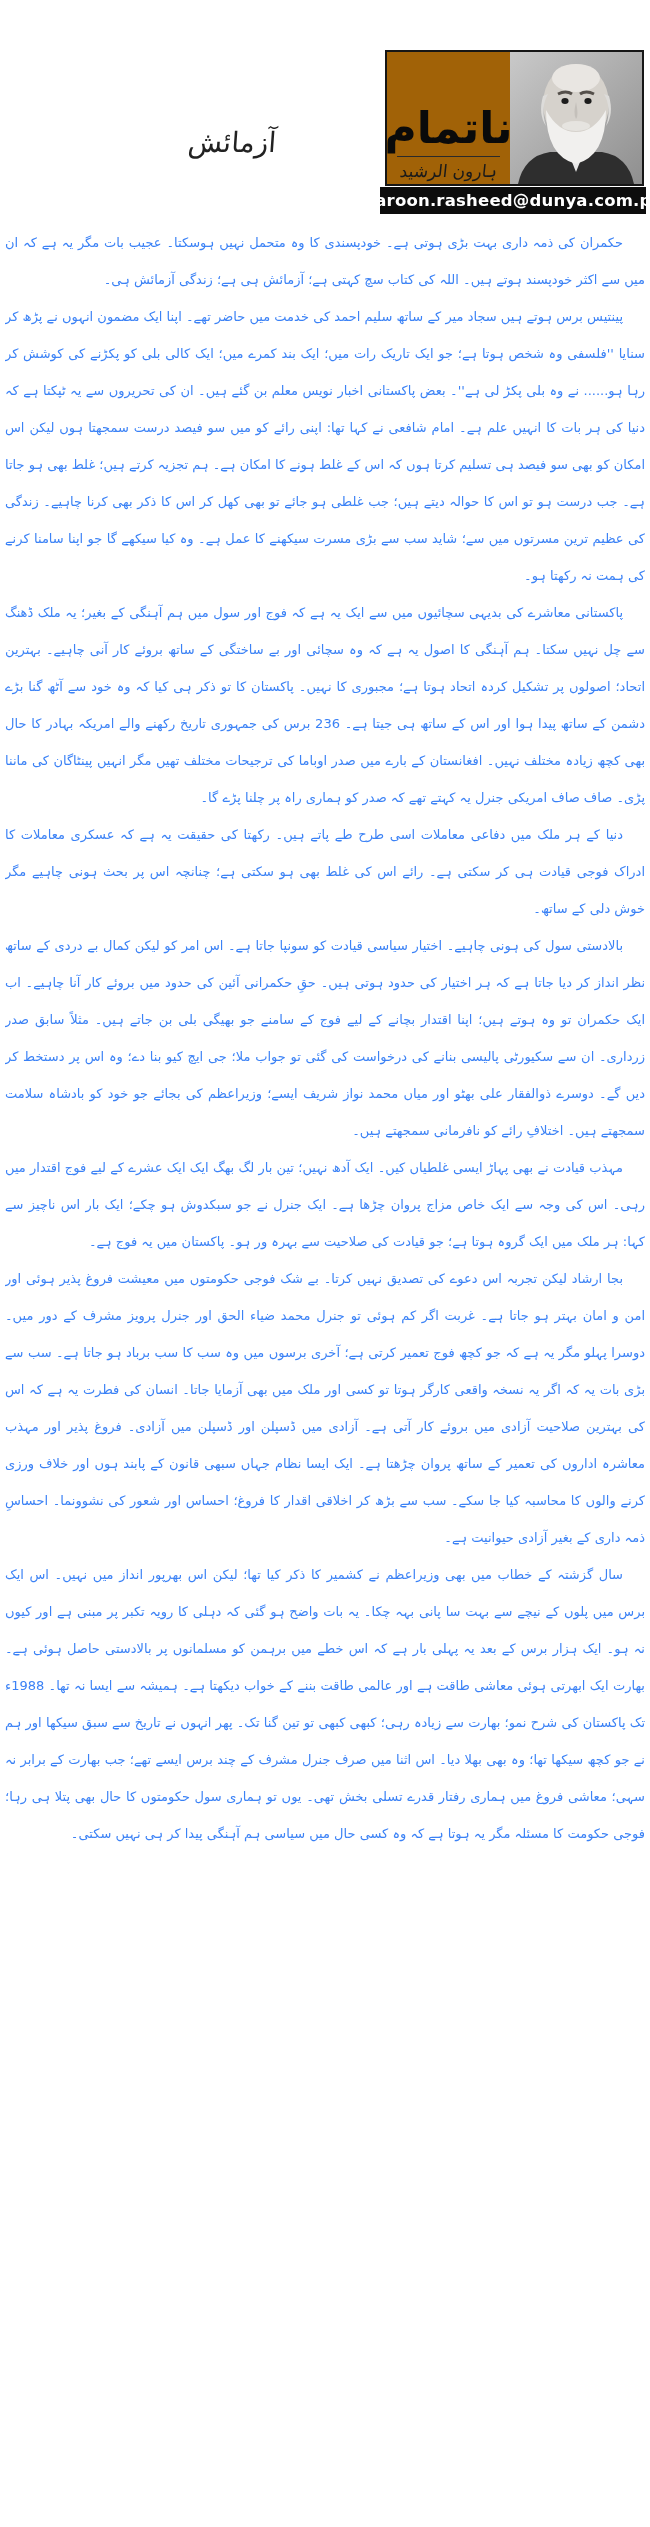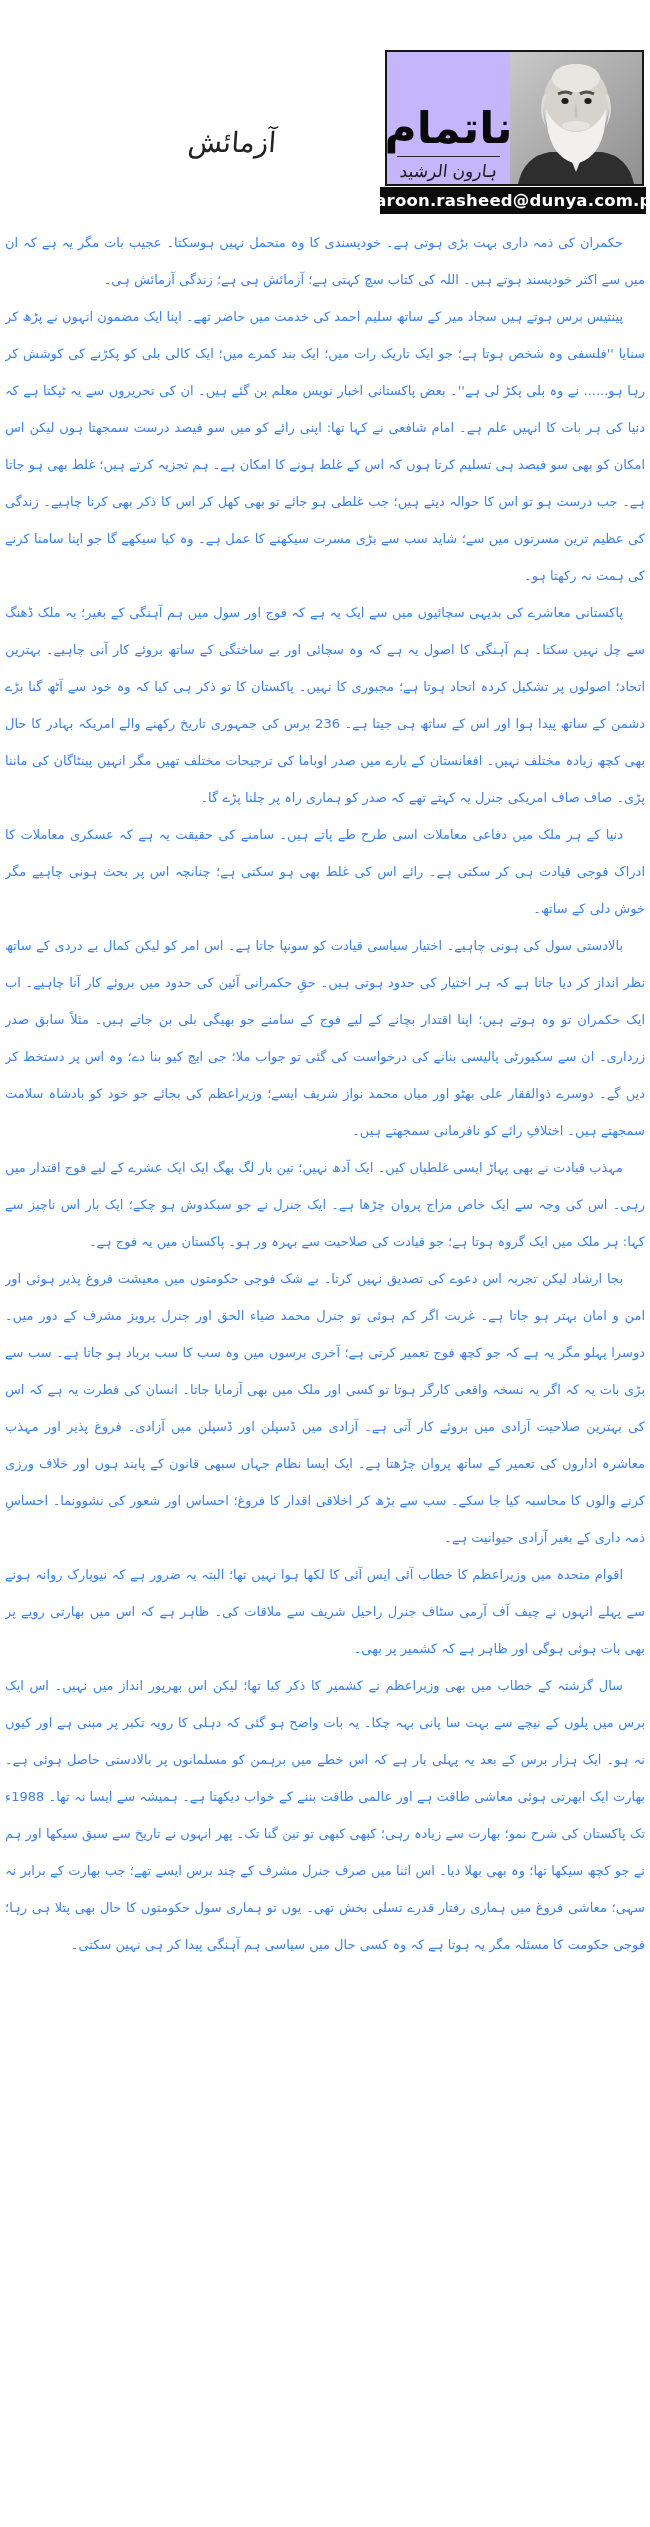--- a/index.html
+++ b/index.html
@@ -21,21 +21,21 @@
     color: #222;
     direction: rtl;
     text-align: center;
     transform: skewX(-4deg);
   }
   .masthead-box {
     position: absolute;
     top: 50px; left: 385px;
     width: 259px; height: 136px;
     border: 2px solid #161616;
-    background: #c4b5fd;
+    background: #a16207;
     display: flex;
     flex-direction: row;
     box-sizing: border-box;
   }
   .masthead-left {
     flex: 1 1 auto;
     display: flex;
     flex-direction: column;
     align-items: center;
     justify-content: flex-end;
@@ -150,20 +150,19 @@
 </div>
 
 <div class="email-bar">
   <span>haroon.rasheed@dunya.com.pk</span>
 </div>
 
 <div class="article-body">
   <p>حکمران کی ذمہ داری بہت بڑی ہوتی ہے۔ خودپسندی کا وہ متحمل نہیں ہوسکتا۔ عجیب بات مگر یہ ہے کہ ان میں سے اکثر خودپسند ہوتے ہیں۔ اللہ کی کتاب سچ کہتی ہے؛ آزمائش ہی ہے؛ زندگی آزمائش ہی۔</p>
   <p>پینتیس برس ہوتے ہیں سجاد میر کے ساتھ سلیم احمد کی خدمت میں حاضر تھے۔ اپنا ایک مضمون انہوں نے پڑھ کر سنایا ''فلسفی وہ شخص ہوتا ہے؛ جو ایک تاریک رات میں؛ ایک بند کمرے میں؛ ایک کالی بلی کو پکڑنے کی کوشش کر رہا ہو...... نے وہ بلی پکڑ لی ہے''۔ بعض پاکستانی اخبار نویس معلم بن گئے ہیں۔ ان کی تحریروں سے یہ ٹپکتا ہے کہ دنیا کی ہر بات کا انہیں علم ہے۔ امام شافعی نے کہا تھا: اپنی رائے کو میں سو فیصد درست سمجھتا ہوں لیکن اس امکان کو بھی سو فیصد ہی تسلیم کرتا ہوں کہ اس کے غلط ہونے کا امکان ہے۔ ہم تجزیہ کرتے ہیں؛ غلط بھی ہو جاتا ہے۔ جب درست ہو تو اس کا حوالہ دیتے ہیں؛ جب غلطی ہو جائے تو بھی کھل کر اس کا ذکر بھی کرنا چاہیے۔ زندگی کی عظیم ترین مسرتوں میں سے؛ شاید سب سے بڑی مسرت سیکھنے کا عمل ہے۔ وہ کیا سیکھے گا جو اپنا سامنا کرنے کی ہمت نہ رکھتا ہو۔</p>
   <p>پاکستانی معاشرے کی بدیہی سچائیوں میں سے ایک یہ ہے کہ فوج اور سول میں ہم آہنگی کے بغیر؛ یہ ملک ڈھنگ سے چل نہیں سکتا۔ ہم آہنگی کا اصول یہ ہے کہ وہ سچائی اور بے ساختگی کے ساتھ بروئے کار آنی چاہیے۔ بہترین اتحاد؛ اصولوں پر تشکیل کردہ اتحاد ہوتا ہے؛ مجبوری کا نہیں۔ پاکستان کا تو ذکر ہی کیا کہ وہ خود سے آٹھ گنا بڑے دشمن کے ساتھ پیدا ہوا اور اس کے ساتھ ہی جیتا ہے۔ 236 برس کی جمہوری تاریخ رکھنے والے امریکہ بہادر کا حال بھی کچھ زیادہ مختلف نہیں۔ افغانستان کے بارے میں صدر اوباما کی ترجیحات مختلف تھیں مگر انہیں پینٹاگان کی ماننا پڑی۔ صاف صاف امریکی جنرل یہ کہتے تھے کہ صدر کو ہماری راہ پر چلنا پڑے گا۔</p>
-  <p>دنیا کے ہر ملک میں دفاعی معاملات اسی طرح طے پاتے ہیں۔ سامنے کی حقیقت یہ ہے کہ عسکری معاملات کا ادراک فوجی قیادت ہی کر سکتی ہے۔ رائے اس کی غلط بھی ہو سکتی ہے؛ چنانچہ اس پر بحث ہونی چاہیے مگر خوش دلی کے ساتھ۔</p>
+  <p>دنیا کے ہر ملک میں دفاعی معاملات اسی طرح طے پاتے ہیں۔ رکھتا کی حقیقت یہ ہے کہ عسکری معاملات کا ادراک فوجی قیادت ہی کر سکتی ہے۔ رائے اس کی غلط بھی ہو سکتی ہے؛ چنانچہ اس پر بحث ہونی چاہیے مگر خوش دلی کے ساتھ۔</p>
   <p>بالادستی سول کی ہونی چاہیے۔ اختیار سیاسی قیادت کو سونپا جاتا ہے۔ اس امر کو لیکن کمال بے دردی کے ساتھ نظر انداز کر دیا جاتا ہے کہ ہر اختیار کی حدود ہوتی ہیں۔ حقِ حکمرانی آئین کی حدود میں بروئے کار آنا چاہیے۔ اب ایک حکمران تو وہ ہوتے ہیں؛ اپنا اقتدار بچانے کے لیے فوج کے سامنے جو بھیگی بلی بن جاتے ہیں۔ مثلاً سابق صدر زرداری۔ ان سے سکیورٹی پالیسی بنانے کی درخواست کی گئی تو جواب ملا؛ جی ایچ کیو بنا دے؛ وہ اس پر دستخط کر دیں گے۔ دوسرے ذوالفقار علی بھٹو اور میاں محمد نواز شریف ایسے؛ وزیراعظم کی بجائے جو خود کو بادشاہ سلامت سمجھتے ہیں۔ اختلافِ رائے کو نافرمانی سمجھتے ہیں۔</p>
   <p>مہذب قیادت نے بھی پہاڑ ایسی غلطیاں کیں۔ ایک آدھ نہیں؛ تین بار لگ بھگ ایک ایک عشرے کے لیے فوج اقتدار میں رہی۔ اس کی وجہ سے ایک خاص مزاج پروان چڑھا ہے۔ ایک جنرل نے جو سبکدوش ہو چکے؛ ایک بار اس ناچیز سے کہا: ہر ملک میں ایک گروہ ہوتا ہے؛ جو قیادت کی صلاحیت سے بہرہ ور ہو۔ پاکستان میں یہ فوج ہے۔</p>
   <p>بجا ارشاد لیکن تجربہ اس دعوے کی تصدیق نہیں کرتا۔ بے شک فوجی حکومتوں میں معیشت فروغ پذیر ہوئی اور امن و امان بہتر ہو جاتا ہے۔ غربت اگر کم ہوئی تو جنرل محمد ضیاء الحق اور جنرل پرویز مشرف کے دور میں۔ دوسرا پہلو مگر یہ ہے کہ جو کچھ فوج تعمیر کرتی ہے؛ آخری برسوں میں وہ سب کا سب برباد ہو جاتا ہے۔ سب سے بڑی بات یہ کہ اگر یہ نسخہ واقعی کارگر ہوتا تو کسی اور ملک میں بھی آزمایا جاتا۔ انسان کی فطرت یہ ہے کہ اس کی بہترین صلاحیت آزادی میں بروئے کار آتی ہے۔ آزادی میں ڈسپلن اور ڈسپلن میں آزادی۔ فروغ پذیر اور مہذب معاشرہ اداروں کی تعمیر کے ساتھ پروان چڑھتا ہے۔ ایک ایسا نظام جہاں سبھی قانون کے پابند ہوں اور خلاف ورزی کرنے والوں کا محاسبہ کیا جا سکے۔ سب سے بڑھ کر اخلاقی اقدار کا فروغ؛ احساس اور شعور کی نشوونما۔ احساسِ ذمہ داری کے بغیر آزادی حیوانیت ہے۔</p>
-  <p>اقوام متحدہ میں وزیراعظم کا خطاب آئی ایس آئی کا لکھا ہوا نہیں تھا؛ البتہ یہ ضرور ہے کہ نیویارک روانہ ہونے سے پہلے انہوں نے چیف آف آرمی سٹاف جنرل راحیل شریف سے ملاقات کی۔ ظاہر ہے کہ اس میں بھارتی رویے پر بھی بات ہوئی ہوگی اور ظاہر ہے کہ کشمیر پر بھی۔</p>
   <p>سال گزشتہ کے خطاب میں بھی وزیراعظم نے کشمیر کا ذکر کیا تھا؛ لیکن اس بھرپور انداز میں نہیں۔ اس ایک برس میں پلوں کے نیچے سے بہت سا پانی بہہ چکا۔ یہ بات واضح ہو گئی کہ دہلی کا رویہ تکبر پر مبنی ہے اور کیوں نہ ہو۔ ایک ہزار برس کے بعد یہ پہلی بار ہے کہ اس خطے میں برہمن کو مسلمانوں پر بالادستی حاصل ہوئی ہے۔ بھارت ایک ابھرتی ہوئی معاشی طاقت ہے اور عالمی طاقت بننے کے خواب دیکھتا ہے۔ ہمیشہ سے ایسا نہ تھا۔ 1988ء تک پاکستان کی شرح نمو؛ بھارت سے زیادہ رہی؛ کبھی کبھی تو تین گنا تک۔ پھر انہوں نے تاریخ سے سبق سیکھا اور ہم نے جو کچھ سیکھا تھا؛ وہ بھی بھلا دیا۔ اس اثنا میں صرف جنرل مشرف کے چند برس ایسے تھے؛ جب بھارت کے برابر نہ سہی؛ معاشی فروغ میں ہماری رفتار قدرے تسلی بخش تھی۔ یوں تو ہماری سول حکومتوں کا حال بھی پتلا ہی رہا؛ فوجی حکومت کا مسئلہ مگر یہ ہوتا ہے کہ وہ کسی حال میں سیاسی ہم آہنگی پیدا کر ہی نہیں سکتی۔</p>
 
 </div>
 
 </body></html>

